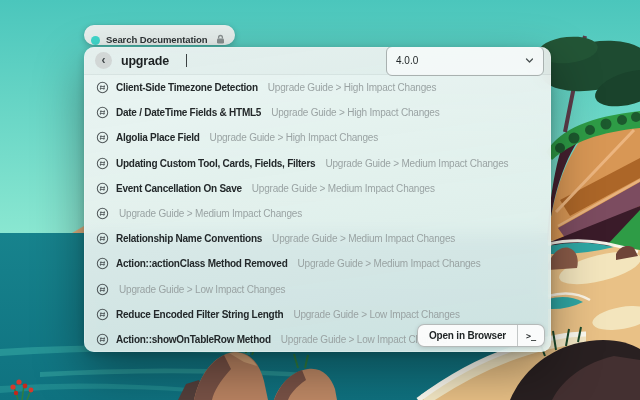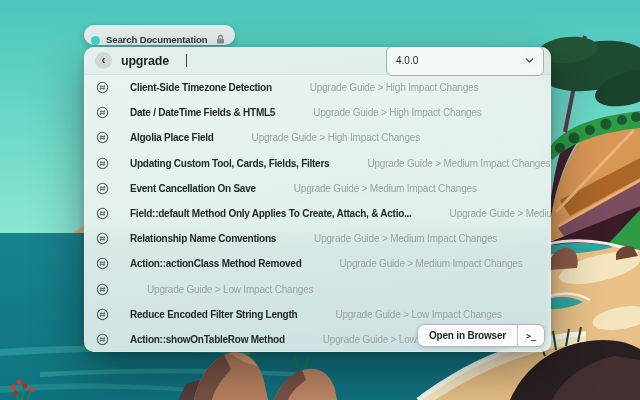--- a/index.html
+++ b/index.html
@@ -48,26 +48,26 @@
     margin-left:auto; width:158px; height:21px; flex:0 0 auto;
     display:flex; align-items:center; padding:14px 9px;
     background:rgba(249,251,251,0.78); border:1px solid #a9b1b0; border-radius:6px;
     font-size:10px; color:#23282a; cursor:pointer;
   }
   .version-select .chev { margin-left:auto; display:flex; }
 
   
   .results { display:flex; flex-direction:column; }
   .row {
-    height:25.2px; display:flex; align-items:center; gap:21px;
+    height:25.2px; display:flex; align-items:center; gap:7px;
     padding:0 12px; white-space:nowrap; overflow:hidden; cursor:pointer;
   }
   .row-icon { display:flex; flex:0 0 auto; opacity:0.85; }
   .row-title { font-size:10px; font-weight:700; letter-spacing:-0.25px; color:#23282a; }
-  .row-crumb { font-size:10px; font-weight:400; letter-spacing:-0.2px; color:#9aa3a3; margin-left:17px; }
+  .row-crumb { font-size:10px; font-weight:400; letter-spacing:-0.2px; color:#9aa3a3; margin-left:3px; }
 
   
   .footer-group {
     position:absolute; right:6px; bottom:5px; height:23px;
     display:flex; align-items:stretch;
     background:rgba(251,252,252,0.97); border:1px solid rgba(70,80,80,0.38);
     border-radius:7px; overflow:hidden;
     box-shadow:0 1px 4px rgba(0,0,0,0.15);
   }
   .btn-open {
@@ -272,21 +272,20 @@
       <span class="row-title">Event Cancellation On Save</span>
       <span class="row-crumb">Upgrade Guide &gt; Medium Impact Changes</span>
     </div>
     <div class="row">
       <span class="row-icon">
           <svg width="13" height="13" viewBox="0 0 14 14">
             <circle cx="7" cy="7" r="5.6" fill="none" stroke="#3a4043" stroke-width="1.1"></circle>
             <path d="M5.4 4.6 L4.8 9.4 M9 4.6 L8.4 9.4 M4.3 5.9 H9.7 M4.1 8.1 H9.5" stroke="#3a4043" stroke-width="0.9" fill="none"></path>
           </svg>
         </span>
-      <span class="row-title">Field::default Method Only Applies To Create, Attach, &amp; Actio...</span>
       <span class="row-crumb">Upgrade Guide &gt; Medium Impact Changes</span>
     </div>
     <div class="row">
       <span class="row-icon">
           <svg width="13" height="13" viewBox="0 0 14 14">
             <circle cx="7" cy="7" r="5.6" fill="none" stroke="#3a4043" stroke-width="1.1"></circle>
             <path d="M5.4 4.6 L4.8 9.4 M9 4.6 L8.4 9.4 M4.3 5.9 H9.7 M4.1 8.1 H9.5" stroke="#3a4043" stroke-width="0.9" fill="none"></path>
           </svg>
         </span>
       <span class="row-title">Relationship Name Conventions</span>

